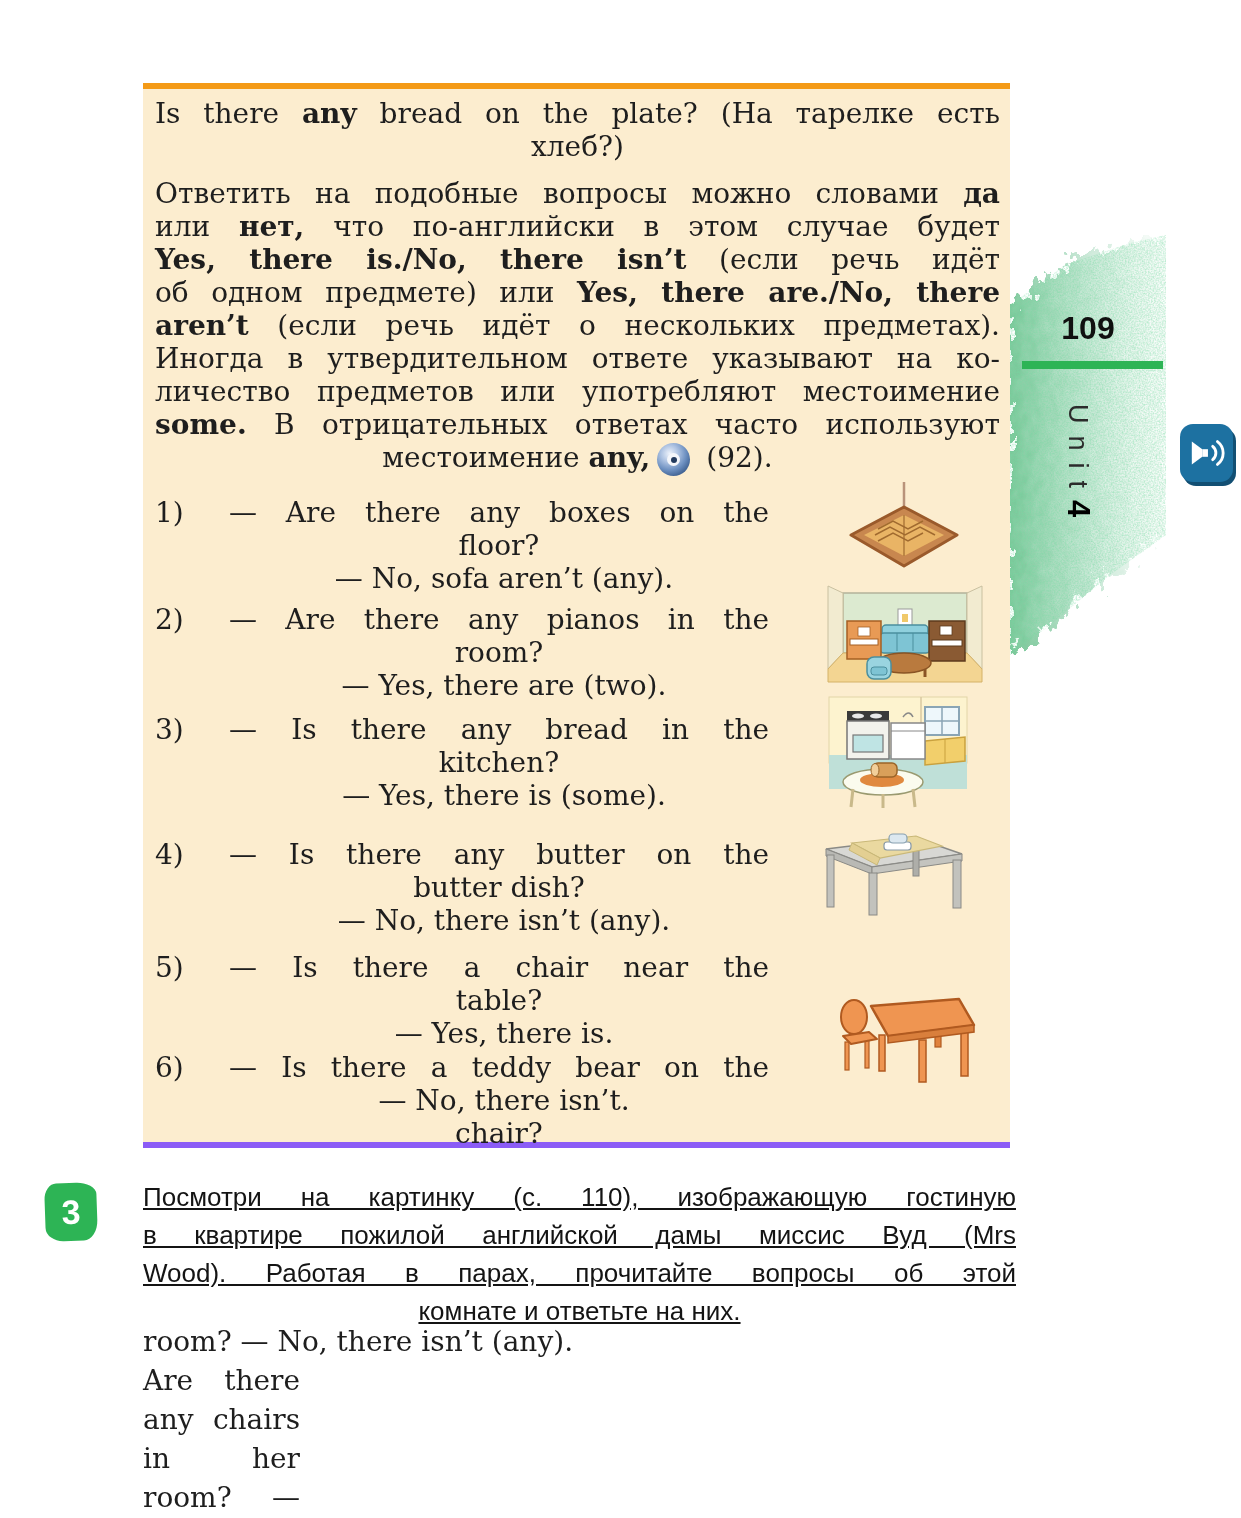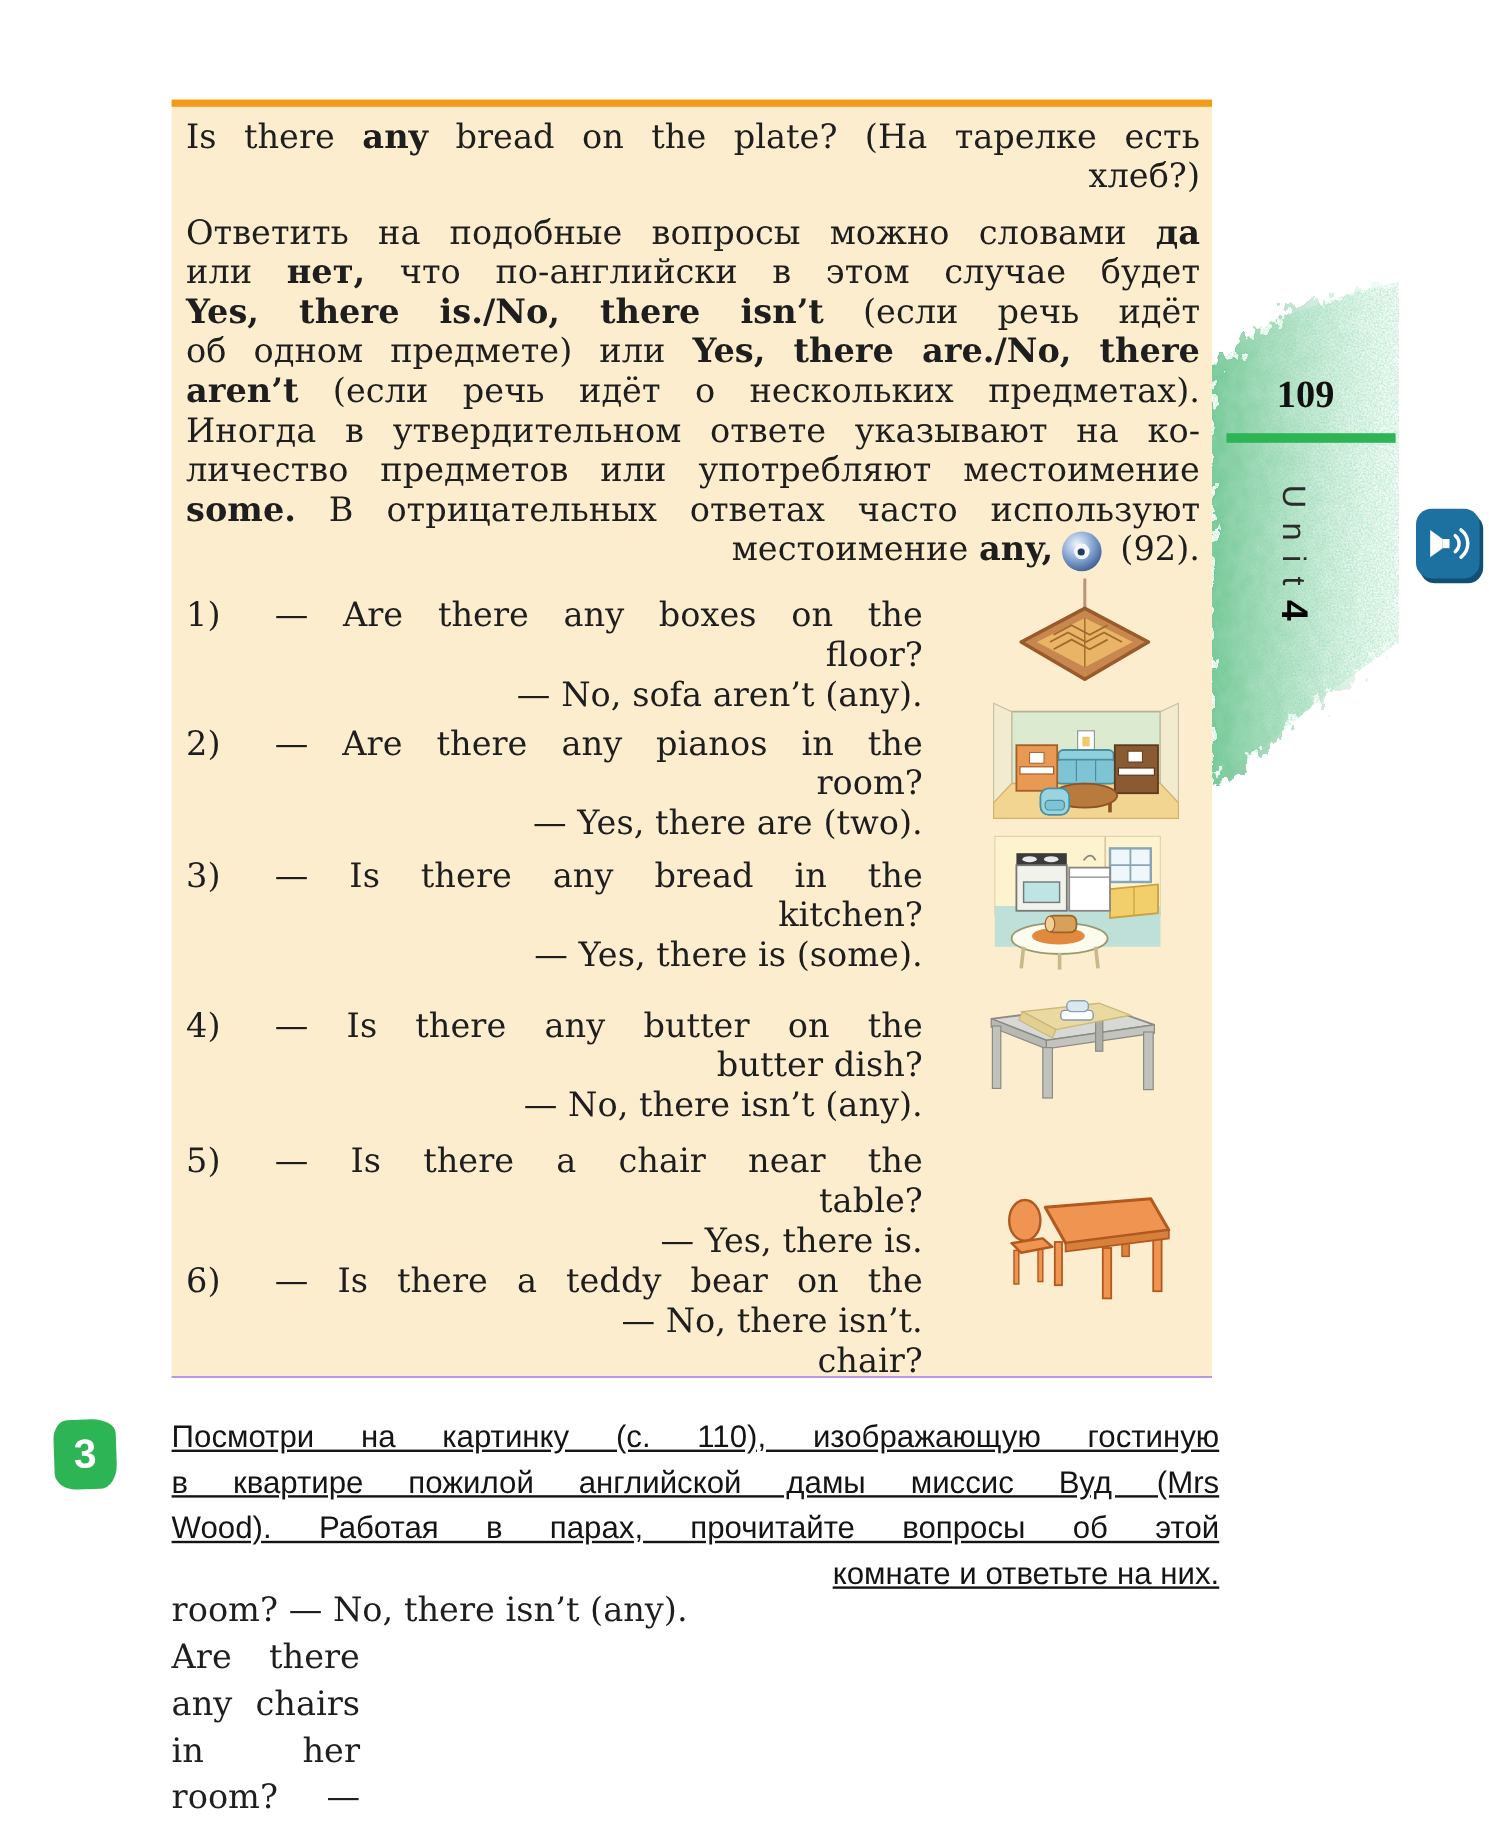--- a/index.html
+++ b/index.html
@@ -4,45 +4,45 @@
 <style>
   html,body{margin:0;padding:0;}
   body{
     width:1241px;height:1518px;position:relative;background:#ffffff;
     font-family:"DejaVu Serif", serif;color:#1e1e1e;overflow:hidden;
   }
   
   .grammar-box{
     position:absolute;left:143px;top:83px;width:867px;height:1065px;
     box-sizing:border-box;background:#fcedcf;
-    border-top:6px solid #f49a16;border-bottom:1px solid #8b5cf6;
+    border-top:6px solid #f49a16;border-bottom:6px solid #8b5cf6;
     padding:8px 10px 16px 12px;
   }
   .box-text{font-size:28px;line-height:33px;width:845px;}
-  .tline{text-align:right;white-space:nowrap;}
+  .tline{text-align:center;white-space:nowrap;}
   .tline.just{text-align:justify;text-align-last:justify;white-space:normal;}
   .b{font-weight:bold;}
   #para2{margin-top:14px;}
   .dlg-item{display:flex;}
   .dlg-num{width:50px;flex:none;}
   .dlg-body{width:540px;margin-left:24px;}
   .tline.ans{padding-left:10px;}
   
   .cd{display:inline-block;width:33px;height:33px;border-radius:50%;vertical-align:-9px;margin:0 7px;
       background:radial-gradient(circle at 38% 32%, #eef3fb 0%, #aec3e2 28%, #6c8fc0 55%, #3a5c8c 80%, #263f66 100%);
       position:relative;}
   .cd-hole{position:absolute;left:50%;top:50%;width:13px;height:13px;margin:-6.5px 0 0 -6.5px;
       border-radius:50%;background:#f4f6fa;}
   .cd-dot{position:absolute;left:50%;top:50%;width:6px;height:6px;margin:-3px 0 0 -3px;border-radius:50%;background:#223a5e;}
   
   .illus{position:absolute;}
   
   .spray{position:absolute;left:1010px;top:235px;width:156px;height:420px;}
   .page-num{position:absolute;left:1040px;top:310px;width:96px;text-align:center;z-index:5;
-    font-family:Liberation Serif, serif;font-weight:bold;font-size:32px;color:#101010;}
+    font-family:Liberation Sans, sans-serif;font-weight:bold;font-size:32px;color:#101010;}
   .green-rule{position:absolute;left:1022px;top:361px;width:141px;height:8px;background:#2db455;z-index:5;}
   .unit-vertical{position:absolute;left:1060px;top:404px;z-index:5;
     writing-mode:vertical-rl;font-family:"Liberation Sans", sans-serif;
     font-size:27px;letter-spacing:12px;color:#2b2b2b;}
   .unit-num{font-weight:800;font-size:31px;color:#000;}
   .audio-btn{position:absolute;left:1180px;top:424px;width:53px;height:58px;z-index:6;
     background:#1d71a1;border-radius:13px;box-shadow:3px 4px 0 #124f73;
     display:flex;align-items:center;justify-content:center;cursor:pointer;}
   
   .ex-badge{position:absolute;left:45px;top:1183px;width:52px;height:58px;background:#2db455;

